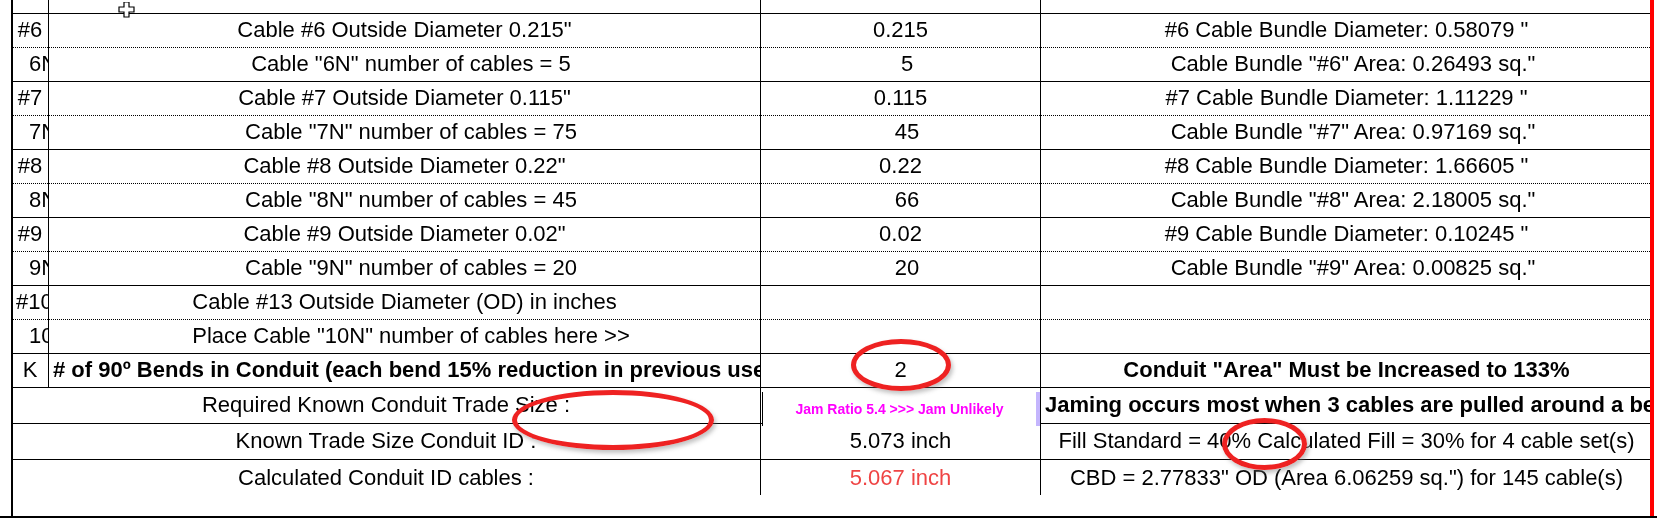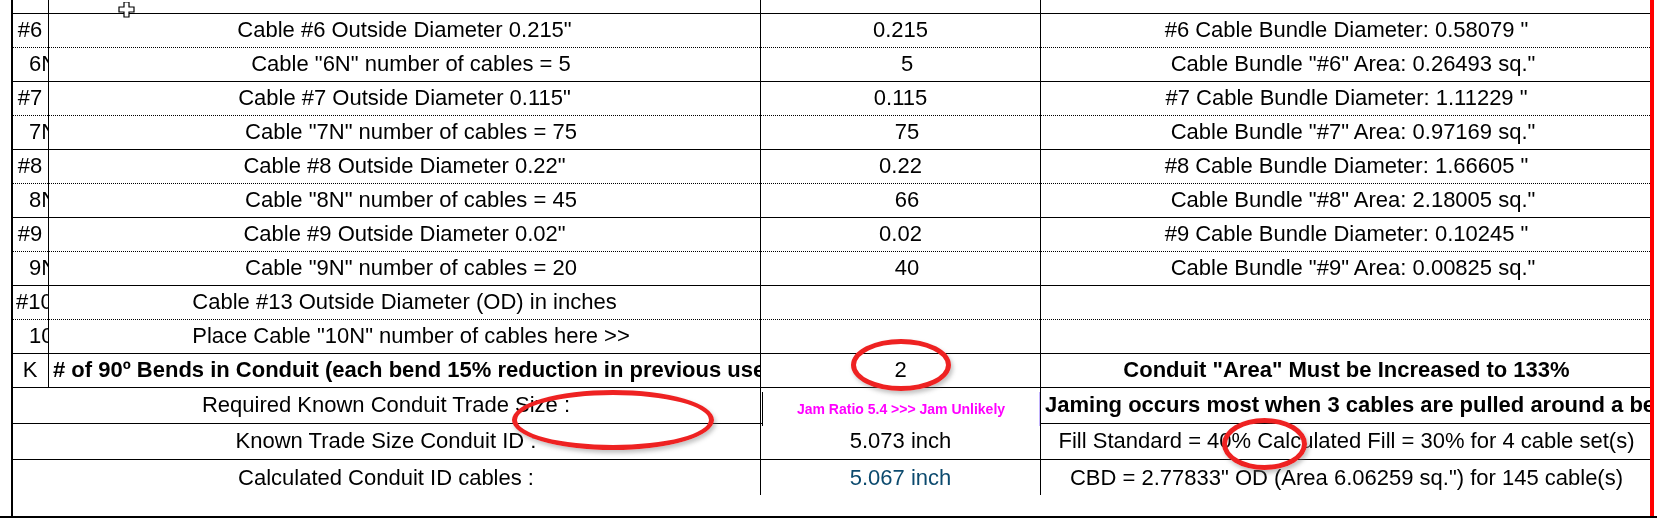--- a/index.html
+++ b/index.html
@@ -65,21 +65,21 @@
     color: #0000ff;
     font-size: 24px;
     text-align: right;
     padding-right: 18px;
   }
   td.sum-val {
     color: #0000ff;
     font-size: 24px;
     text-align: center;
   }
-  td.sum-val.red { color: #0c4a6e; }
+  td.sum-val.red { color: #ef4444; }
   td.jam-small {
     color: #ff00ff;
     font-size: 14px;
     font-weight: bold;
     text-align: center;
   }
   td.wide-blue {
     color: #0000ff;
     font-size: 24px;
     text-align: center;
@@ -167,21 +167,21 @@
       <tr class="solid-top">
         <td class="label-hash">#7</td>
         <td>Cable #7 Outside Diameter 0.115"</td>
         <td class="green">0.115</td>
         <td class="blue-out">#7 Cable Bundle Diameter: 1.11229 "</td>
       </tr>
 
       <tr class="dot-top">
         <td class="label-n">7N</td>
         <td>Cable "7N" number of cables = 75</td>
-        <td class="green">75</td>
+        <td class="green">45</td>
         <td class="blue-out">Cable Bundle "#7" Area: 0.97169 sq."</td>
       </tr>
 
       <tr class="solid-top">
         <td class="label-hash">#8</td>
         <td>Cable #8 Outside Diameter 0.22"</td>
         <td class="green">0.22</td>
         <td class="blue-out">#8 Cable Bundle Diameter: 1.66605 "</td>
       </tr>
 
@@ -195,21 +195,21 @@
       <tr class="solid-top">
         <td class="label-hash">#9</td>
         <td>Cable #9 Outside Diameter 0.02"</td>
         <td class="green">0.02</td>
         <td class="blue-out">#9 Cable Bundle Diameter: 0.10245 "</td>
       </tr>
 
       <tr class="dot-top">
         <td class="label-n">9N</td>
         <td>Cable "9N" number of cables = 20</td>
-        <td class="green">40</td>
+        <td class="green">20</td>
         <td class="blue-out">Cable Bundle "#9" Area: 0.00825 sq."</td>
       </tr>
 
       <tr class="solid-top">
         <td class="label-hash">#10</td>
         <td>Cable #13 Outside Diameter (OD) in inches</td>
         <td class="green"></td>
         <td class="blue-out"></td>
       </tr>
 
@@ -241,21 +241,21 @@
 
       <tr class="solid-top sumrow">
         <td class="sum-label" colspan="2">Calculated Conduit ID cables :</td>
         <td class="sum-val red">5.067 inch</td>
         <td class="wide-blue">CBD = 2.77833" OD (Area 6.06259 sq.") for 145 cable(s)</td>
       </tr>
 
     </tbody>
   </table>
 
-  <div style="position:absolute;left:762px;top:392px;width:278px;height:34px;display:flex;align-items:center;justify-content:center;background:#ffffff;border-left:1px solid #000;border-right:1px solid #c4b5fd;color:#ff00ff;font-size:14px;font-weight:bold;">Jam Ratio 5.4 &gt;&gt;&gt; Jam Unlikely</div>
+  <div style="position:absolute;left:762px;top:392px;width:278px;height:34px;display:flex;align-items:center;justify-content:center;background:#ffffff;border-left:1px solid #000;border-right:4px solid #c4b5fd;color:#ff00ff;font-size:14px;font-weight:bold;">Jam Ratio 5.4 &gt;&gt;&gt; Jam Unlikely</div>
 
   <div id="leftborder"></div>
   <div id="rightborder"></div>
   <div id="bottomline"></div>
 
   <div class="ellipse" id="ell-k"></div>
   <div class="ellipse" id="ell-trade"></div>
   <div class="ellipse" id="ell-fill"></div>
 
   <svg id="cursor" viewBox="0 0 17 17">

